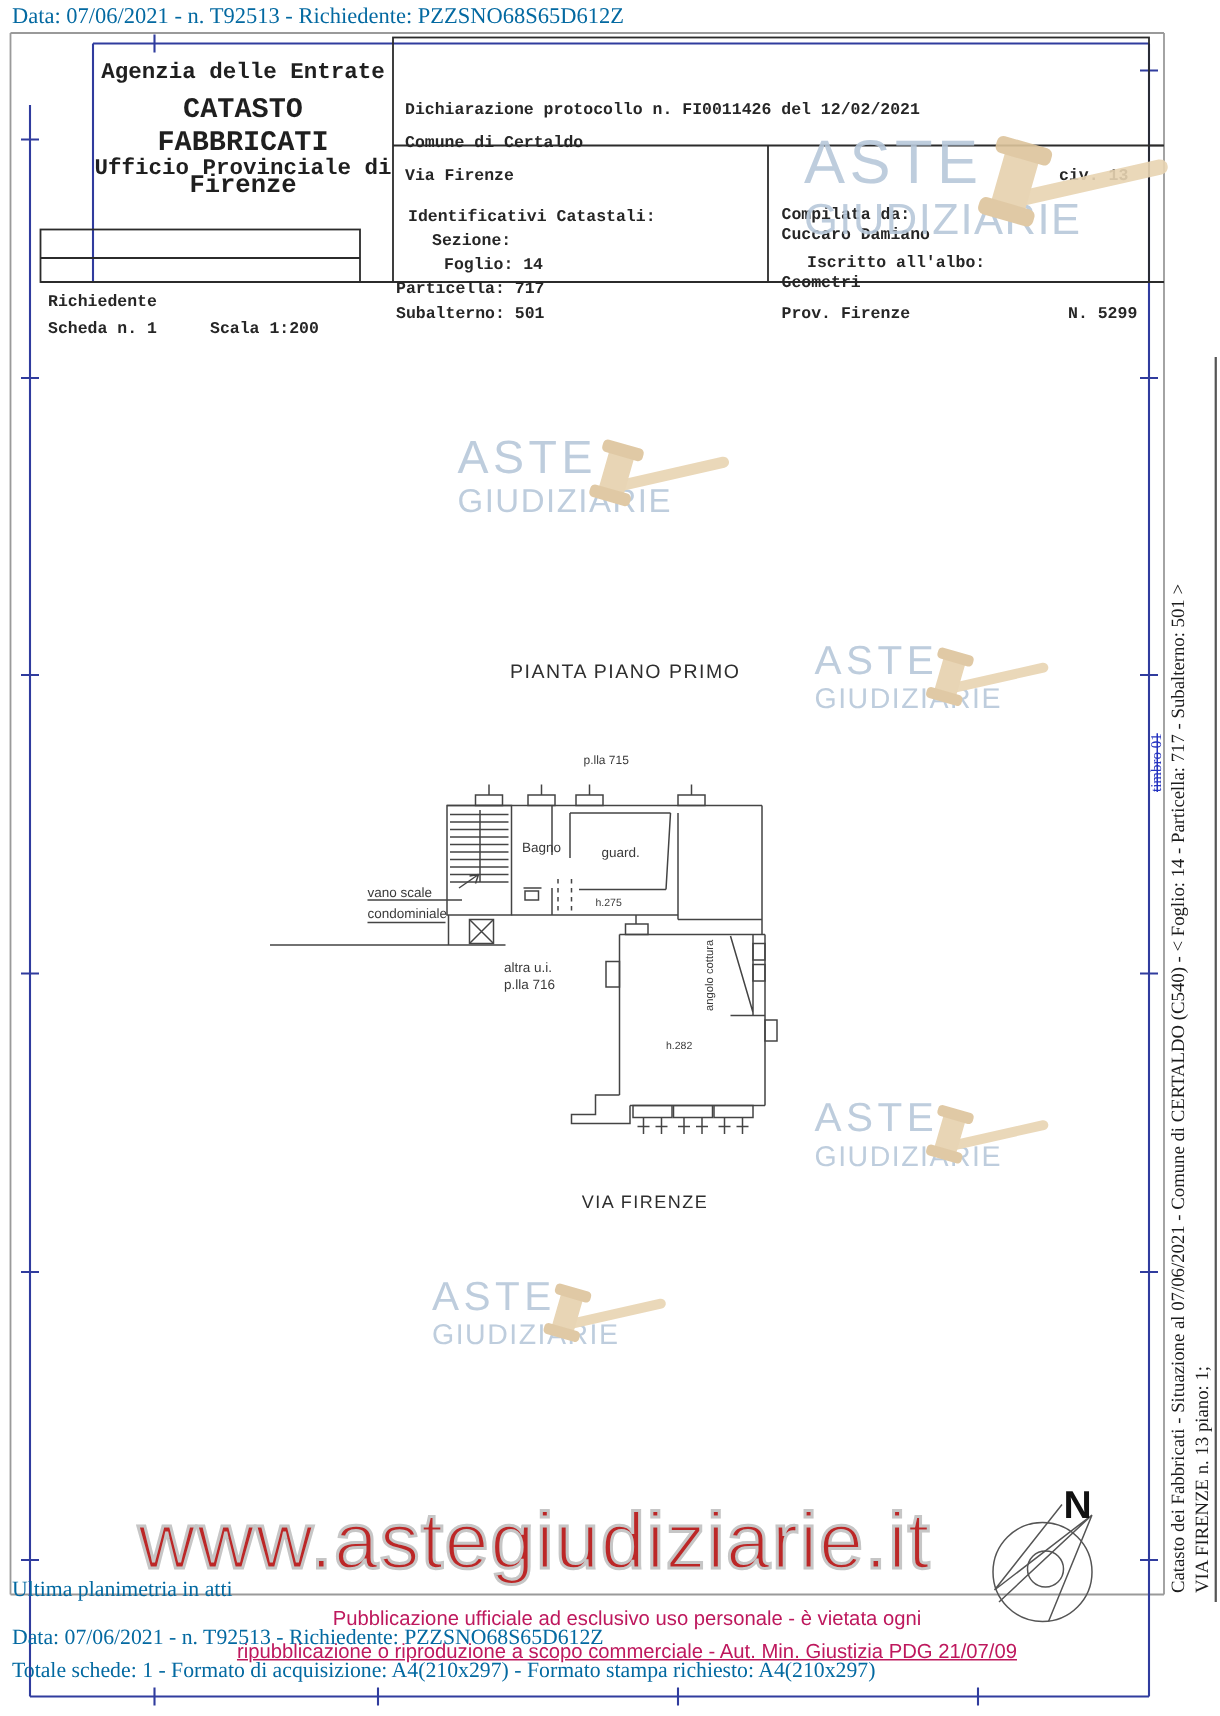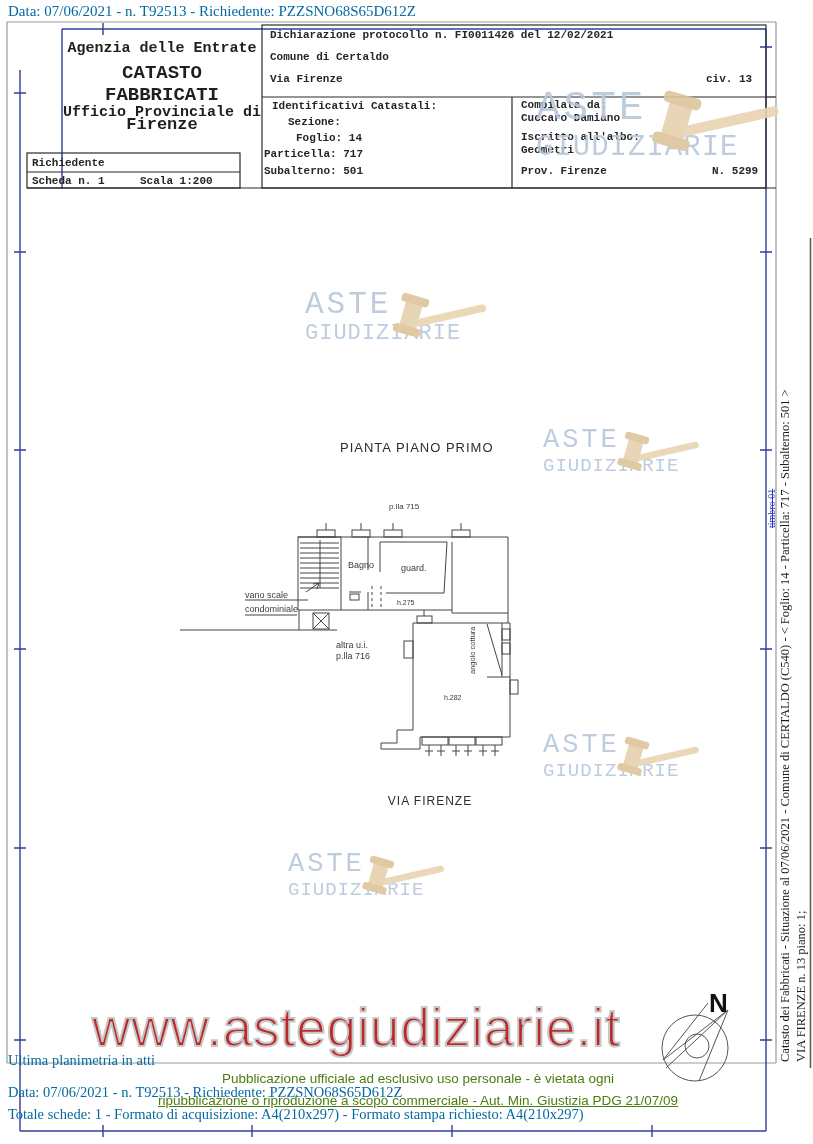--- a/index.html
+++ b/index.html
@@ -1,38 +1,38 @@
 <!DOCTYPE html>
 <html><head>
 <meta charset="utf-8">
 <style>
   html,body{margin:0;padding:0;}
   body{width:813px;height:1144px;position:relative;background:#ffffff;overflow:hidden;
        font-family:"Liberation Sans",sans-serif;}
   .abs{position:absolute;}
   .serif{font-family:"Liberation Serif",serif;color:#0369a1;}
   .mono{font-family:"Liberation Mono",monospace;font-weight:bold;color:#262626;white-space:nowrap;}
-  .mono11{font-size:11px;line-height:13px;}
+  .mono11{font-size:11px;line-height:13px;margin-top:39px;}
   .agency{font-family:Liberation Mono, monospace;font-weight:bold;color:#1f1f1f;text-align:center;width:200px;left:62px;}
   .plan-label{font-family:"Liberation Sans",sans-serif;color:#3a3a3a;white-space:nowrap;}
   svg{position:absolute;left:0;top:0;}
   
-  .wm{position:absolute;opacity:.9;pointer-events:none;font-family:Liberation Mono, monospace;}
+  .wm{position:absolute;opacity:.9;pointer-events:none;}
   .wm .a{display:block;color:#b7c8da;letter-spacing:3px;line-height:1;font-weight:normal;}
   .wm .g{display:block;color:#b7c8da;letter-spacing:1px;line-height:1;}
   .wm svg{position:absolute;}
   .wm-lg .a{font-size:41px;} .wm-lg .g{font-size:29px;margin-top:4px;}
   .wm-lg svg{left:100px;top:0px;width:152px;height:76px;}
   .wm-md .a{font-size:31px;} .wm-md .g{font-size:22px;margin-top:3px;}
   .wm-md svg{left:76px;top:2px;width:112px;height:56px;}
   .wm-sm .a{font-size:27px;} .wm-sm .g{font-size:19px;margin-top:3px;}
   .wm-sm svg{left:64px;top:3px;width:98px;height:49px;}
   .website-wm{color:#b91c1c;-webkit-text-stroke:2px #c3c3c3;text-stroke:2px #c3c3c3;
       font-size:53px;letter-spacing:1px;font-family:"Liberation Sans",sans-serif;opacity:.95;white-space:nowrap;}
-  .disclaimer{color:#4d7c0f;font-size:13.5px;line-height:22px;text-align:center;width:580px;left:128px;}
+  .disclaimer{color:#be185d;font-size:13.5px;line-height:22px;text-align:center;width:580px;left:128px;}
   .sidebar-text{font-family:"Liberation Serif",serif;font-size:12.5px;line-height:16px;color:#1c1c1c;
       transform:rotate(-90deg);transform-origin:0 0;white-space:nowrap;}
   .stamp{font-family:"Liberation Serif",serif;font-size:10px;color:#2433c0;text-decoration:line-through;
       transform:rotate(-90deg);transform-origin:0 0;white-space:nowrap;}
 </style>
 </head>
 <body>
 
 <svg width="813" height="1144" viewBox="0 0 813 1144">
 
@@ -81,21 +81,21 @@
 <div class="abs mono mono11" style="left:270px;top:51px;">Comune di Certaldo</div>
 <div class="abs mono mono11" style="left:270px;top:73px;">Via Firenze</div>
 <div class="abs mono mono11" style="left:706px;top:73px;">civ. 13</div>
 <div class="abs mono mono11" style="left:272px;top:100px;">Identificativi Catastali:</div>
 <div class="abs mono mono11" style="left:288px;top:116px;">Sezione:</div>
 <div class="abs mono mono11" style="left:296px;top:132px;">Foglio: 14</div>
 <div class="abs mono mono11" style="left:264px;top:148px;">Particella: 717</div>
 <div class="abs mono mono11" style="left:264px;top:165px;">Subalterno: 501</div>
 <div class="abs mono mono11" style="left:521px;top:99px;">Compilata da:</div>
 <div class="abs mono mono11" style="left:521px;top:112px;">Cuccaro Damiano</div>
-<div class="abs mono mono11" style="left:521px;top:131px;">Iscritto all'albo:</div>
+<div class="abs mono mono11" style="left:538px;top:131px;">Iscritto all'albo:</div>
 <div class="abs mono mono11" style="left:521px;top:144px;">Geometri</div>
 <div class="abs mono mono11" style="left:521px;top:165px;">Prov. Firenze</div>
 <div class="abs mono mono11" style="left:712px;top:165px;">N. 5299</div>
 
 <div class="wm wm-lg" style="left:536px;top:88px;width:260px;height:80px;">
   <span class="a">ASTE</span>
   <span class="g">GIUDIZIARIE</span>
   <svg viewBox="0 0 100 52">
     <path d="M30 30 L92 16" stroke="#e8d4b2" stroke-width="7" stroke-linecap="round" fill="none"></path>
     <g transform="rotate(16 26 22)">

